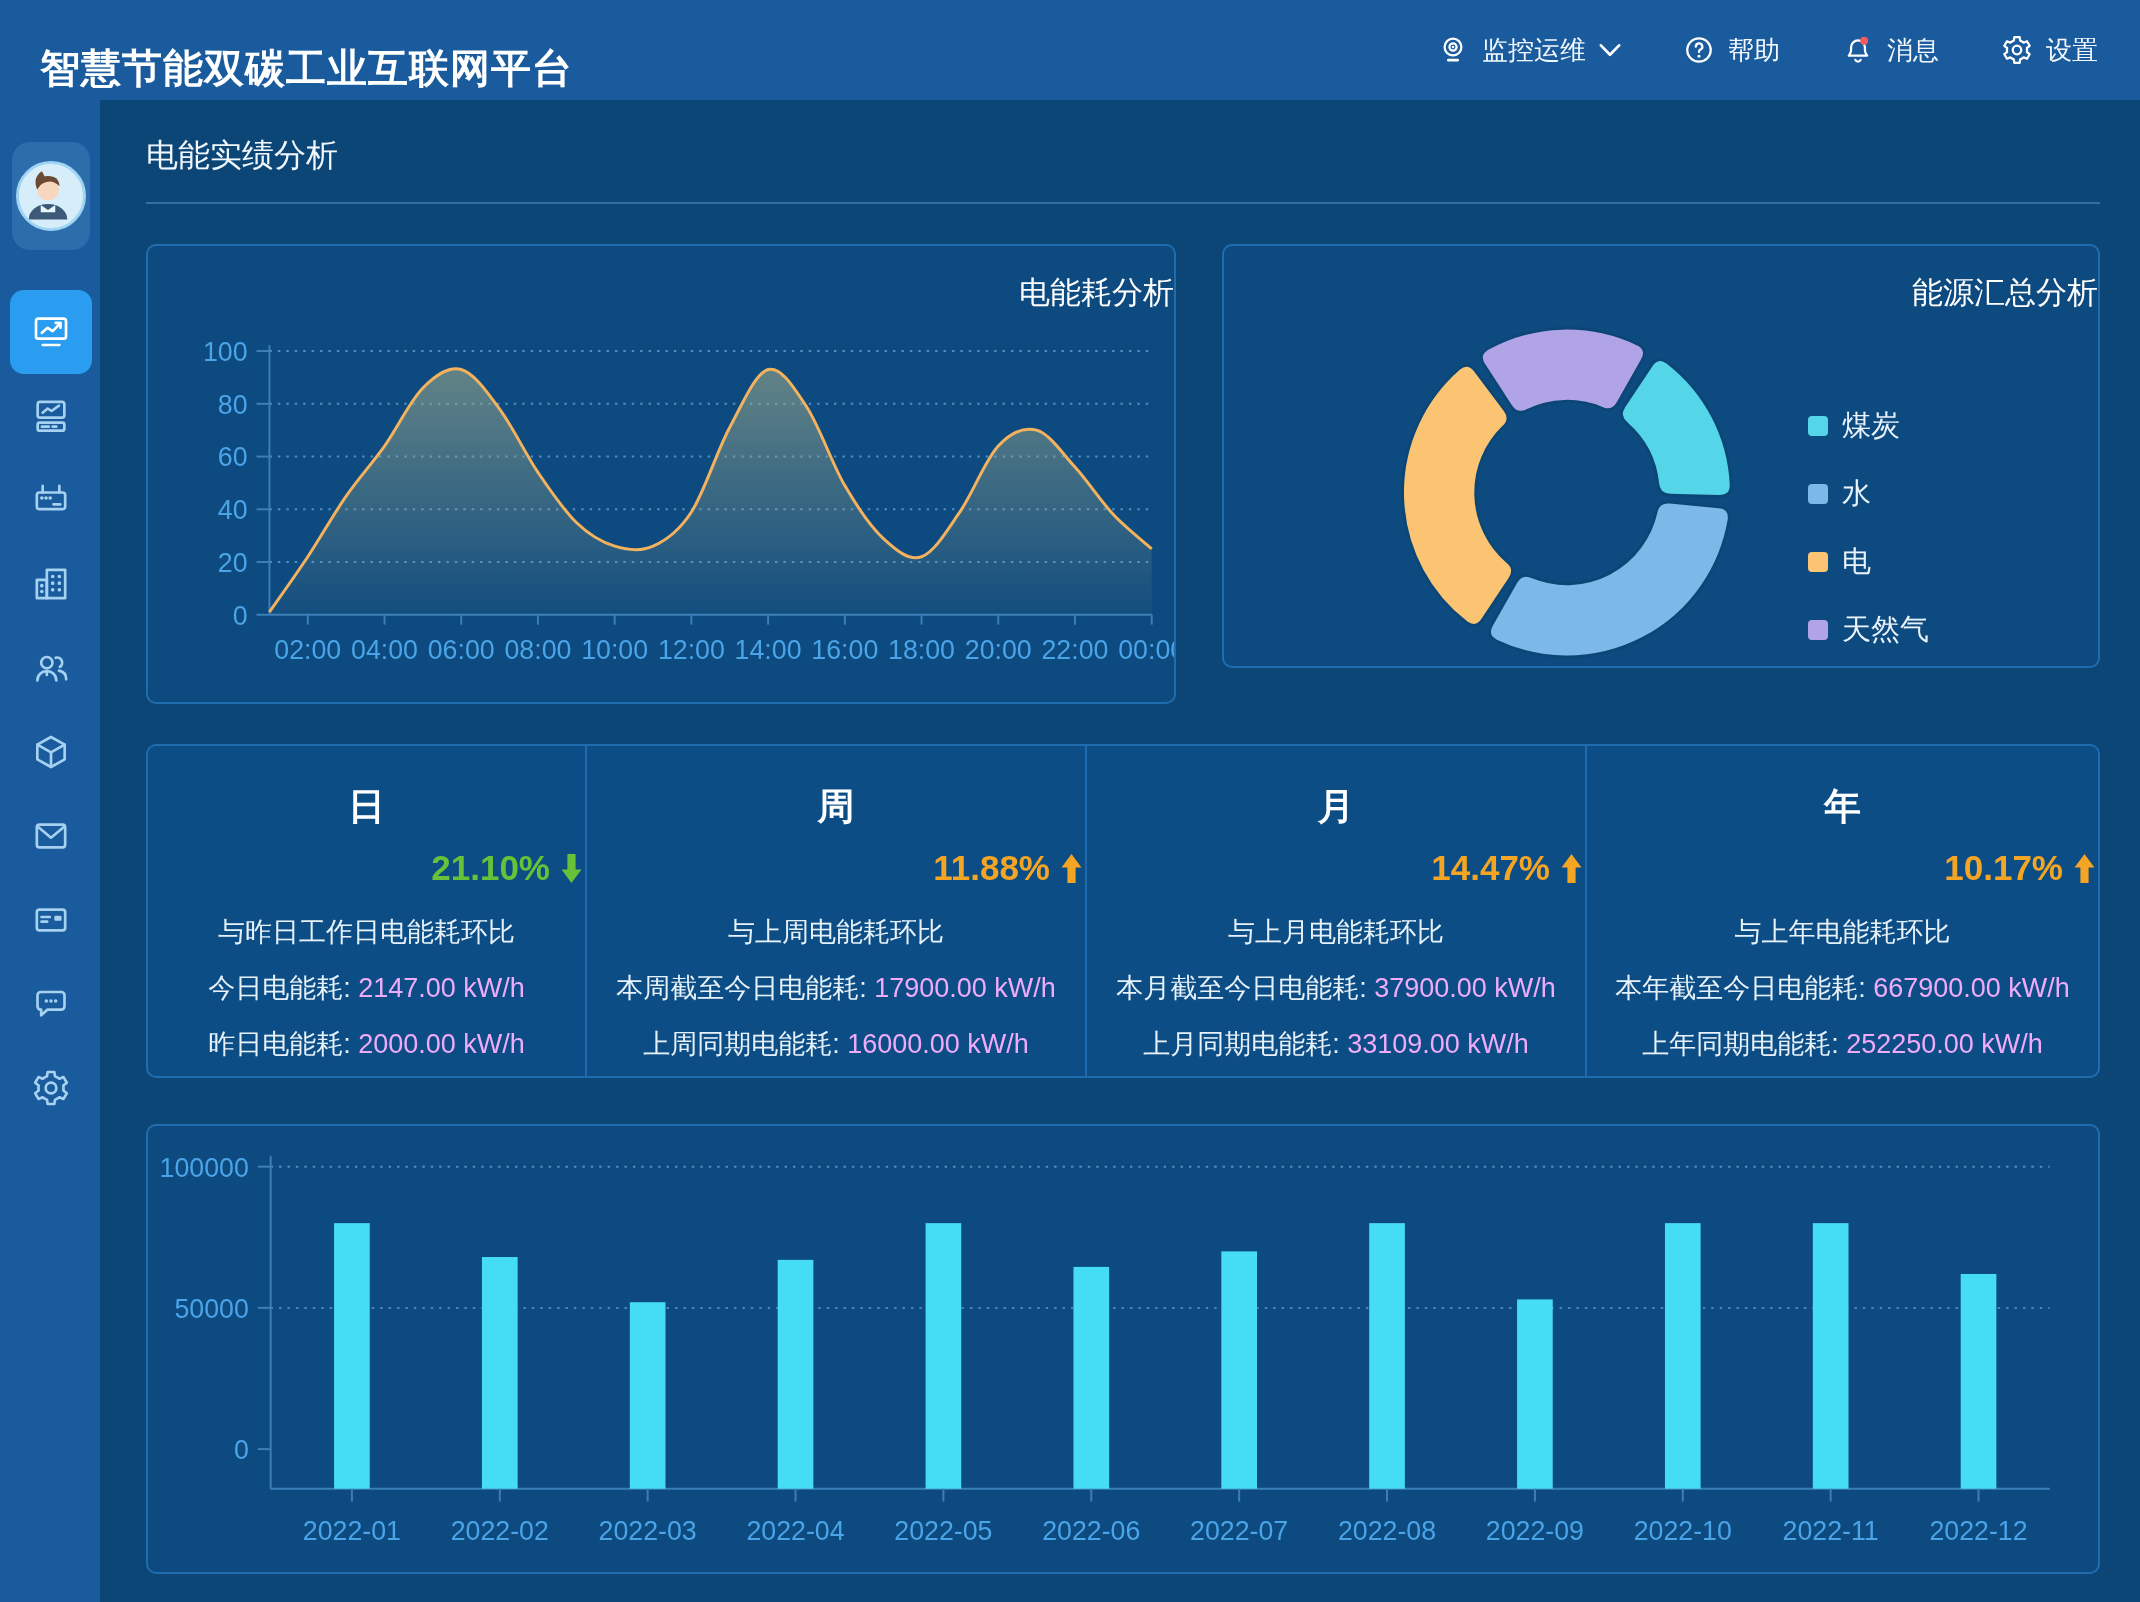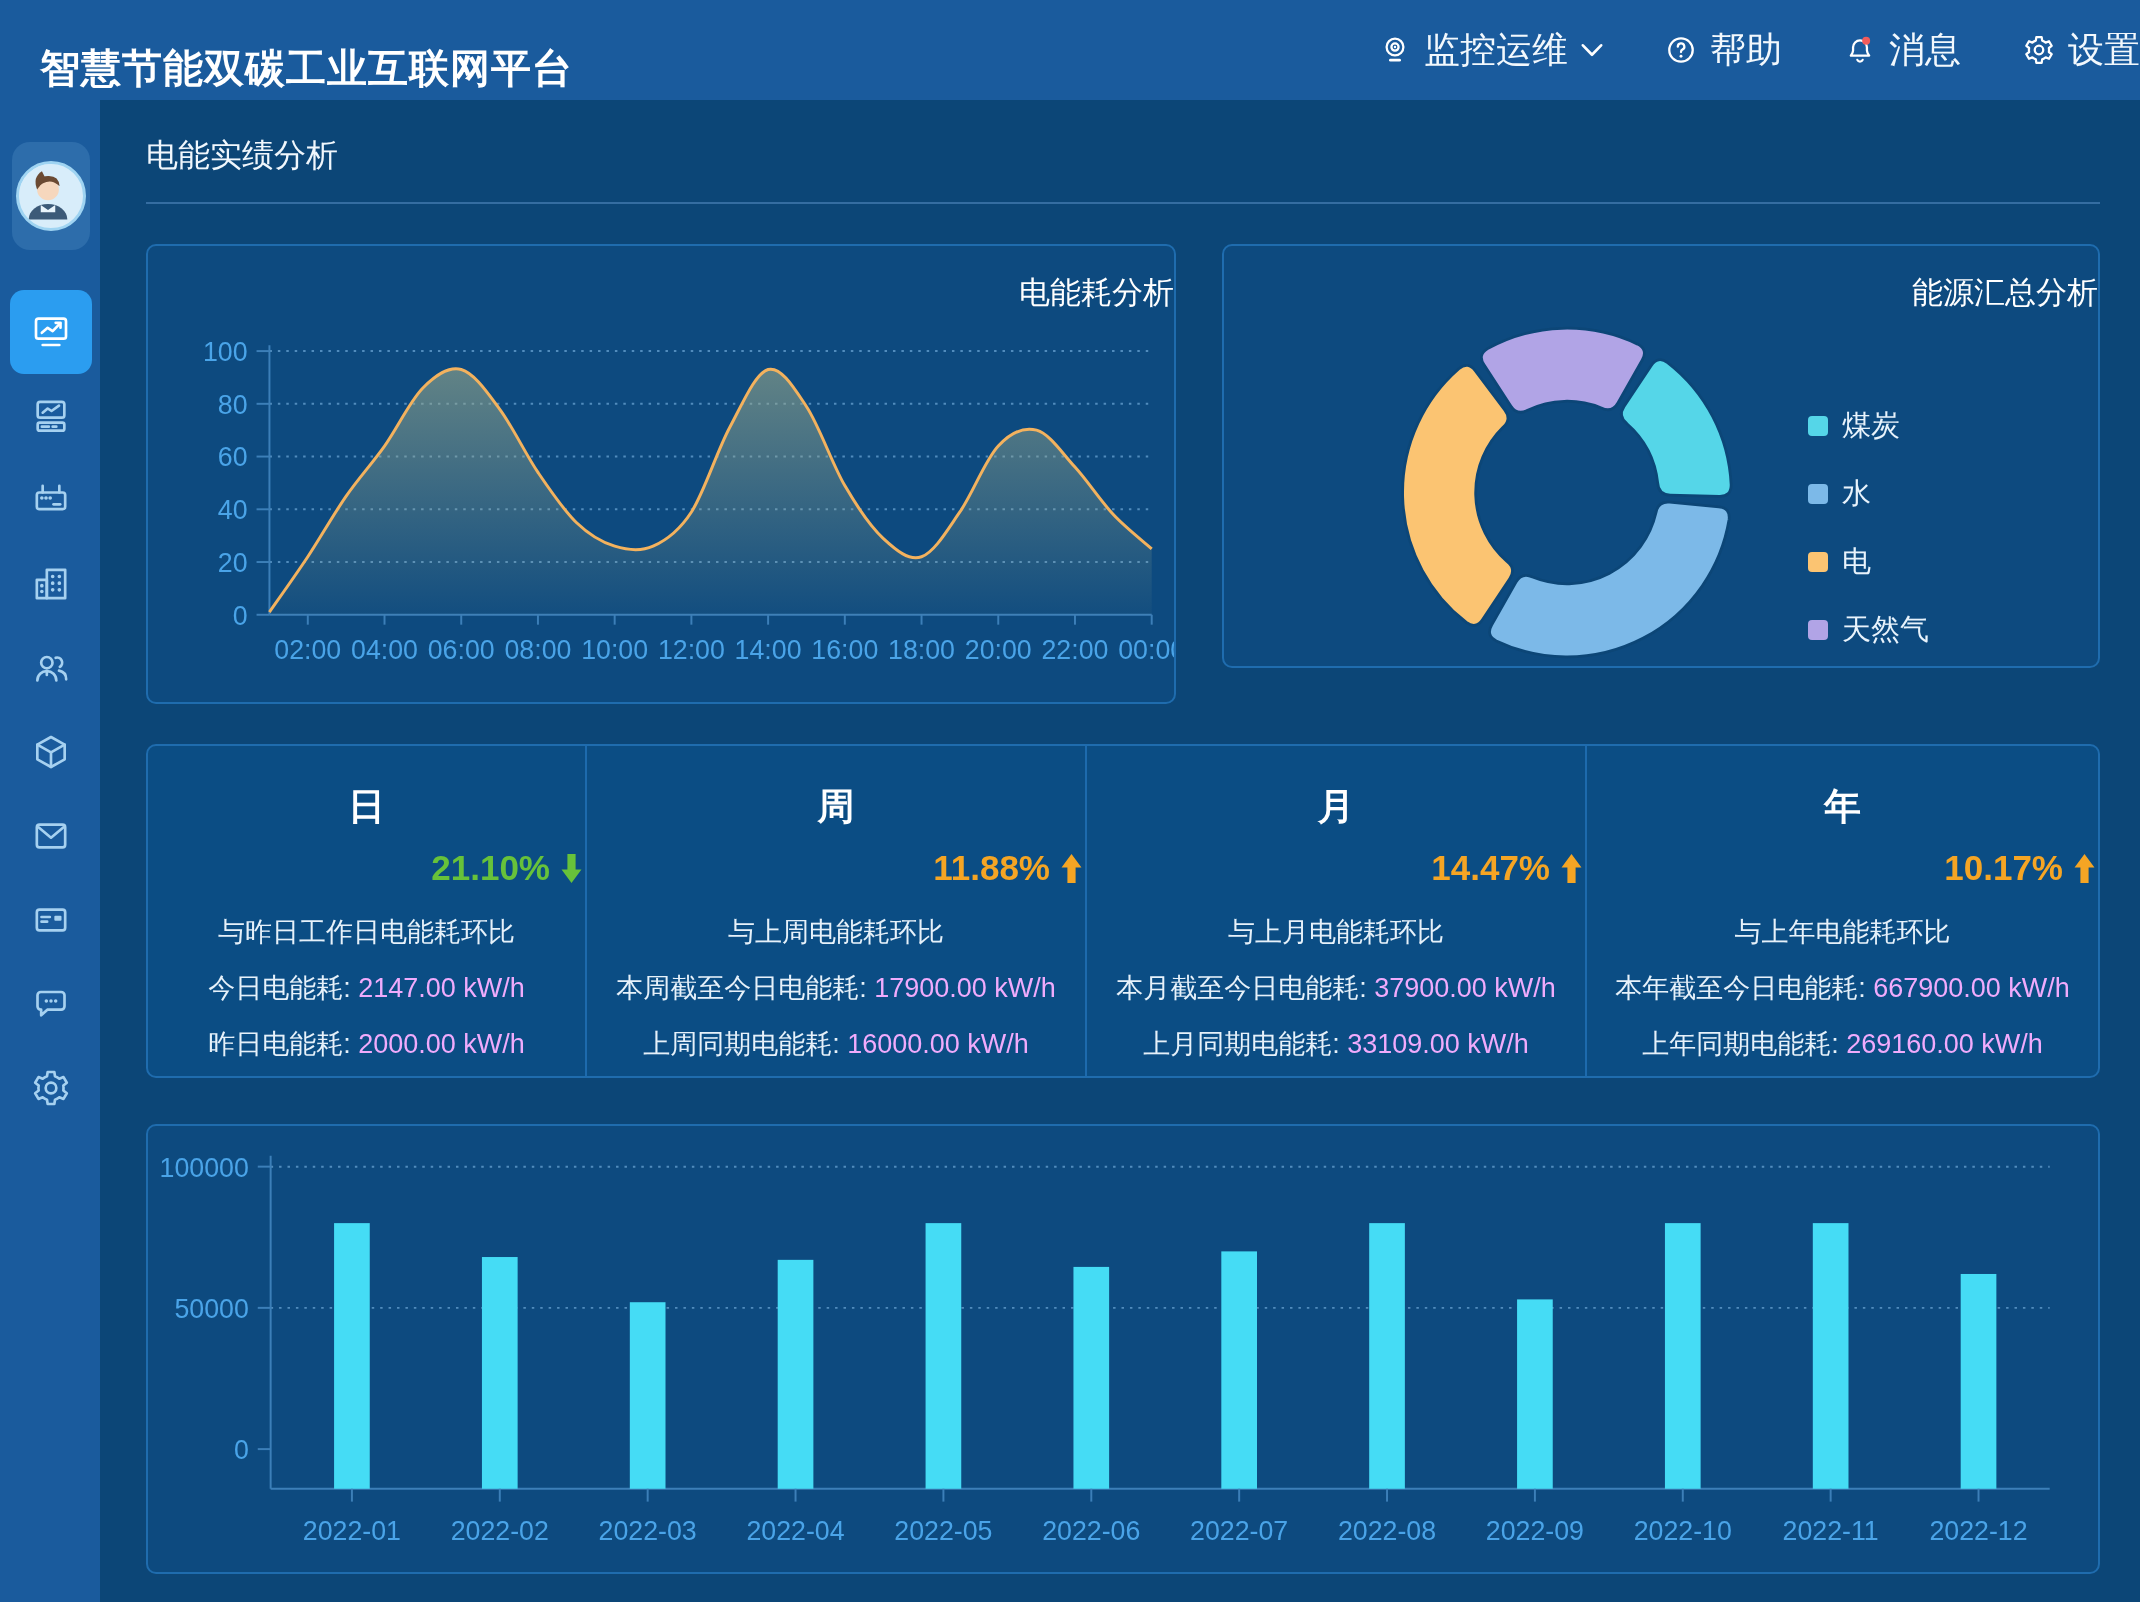--- a/index.html
+++ b/index.html
@@ -5,21 +5,21 @@
   html,body{margin:0;padding:0;}
   body{
     width:2140px;height:1602px;position:relative;overflow:hidden;
     background:#0c4677;color:#eaf4fc;
     font-family:"Liberation Sans", sans-serif;
   }
   
   .header{position:absolute;top:0;left:0;right:0;height:100px;background:#1a5b9d;
     display:flex;align-items:center;justify-content:space-between;z-index:5;}
   .header-title{font-size:40px;font-weight:bold;color:#ffffff;padding-left:40px;letter-spacing:1px;margin-top:36px;}
-  .header-menu{display:flex;align-items:center;gap:62px;font-size:36px;color:#f2f8fd;}
+  .header-menu{display:flex;align-items:center;gap:62px;padding-right:42px;font-size:26px;color:#f2f8fd;}
   .menu-item{display:flex;align-items:center;gap:13px;cursor:pointer;white-space:nowrap;}
   .menu-item svg{display:block;stroke:#ffffff;fill:none;stroke-width:1.7;stroke-linecap:round;stroke-linejoin:round;}
   .menu-item svg .f{fill:#ffffff;stroke:none;}
   
   .sidebar{position:absolute;top:100px;left:0;width:100px;bottom:0;background:#1a5b9d;z-index:4;}
   .avatar-tile{width:78px;height:108px;margin:42px 0 0 12px;background:#2d6dab;border-radius:18px;
     display:flex;align-items:center;justify-content:center;cursor:pointer;}
   .avatar-circle{width:64px;height:64px;border-radius:50%;background:#d8edfa;border:3px solid #9fd4f2;overflow:hidden;}
   .nav{margin-top:40px;}
   .nav-item{width:82px;height:84px;margin-left:10px;border-radius:14px;
@@ -337,21 +337,21 @@
     <div class="stat-period">年</div>
     <div class="stat-percent up">
       <span class="pct">10.17%</span>
       <svg class="arrow" width="27" height="31" viewBox="0 0 24 28">
         <path d="M12 1 L21 13 H15.7 V27 H8.3 V13 H3 Z"></path>
       </svg>
     </div>
     <div class="stat-desc">与上年电能耗环比</div>
     <div class="stat-rows">
           <div class="stat-row"><span>本年截至今日电能耗: </span><span class="stat-value">667900.00 kW/h</span></div>
-          <div class="stat-row"><span>上年同期电能耗: </span><span class="stat-value">269160.00 kW/h</span></div>
+          <div class="stat-row"><span>上年同期电能耗: </span><span class="stat-value">252250.00 kW/h</span></div>
         </div>
   </div>
 </div>
 
   <div class="panel panel-bar">
     <svg class="chart" id="bar-chart" viewBox="0 0 1940 450">
         <line x1="97" y1="326" x2="110" y2="326" stroke="#3c7fb8" stroke-width="2"></line>
         <text x="88" y="336" text-anchor="end" font-size="27" fill="#4aa4e8">0</text>
         <line x1="110" y1="183.5" x2="1905" y2="183.5" stroke="#6fa9d8" stroke-width="2" stroke-dasharray="2.5 6" opacity="0.7"></line>
         <line x1="97" y1="183.5" x2="110" y2="183.5" stroke="#3c7fb8" stroke-width="2"></line>

